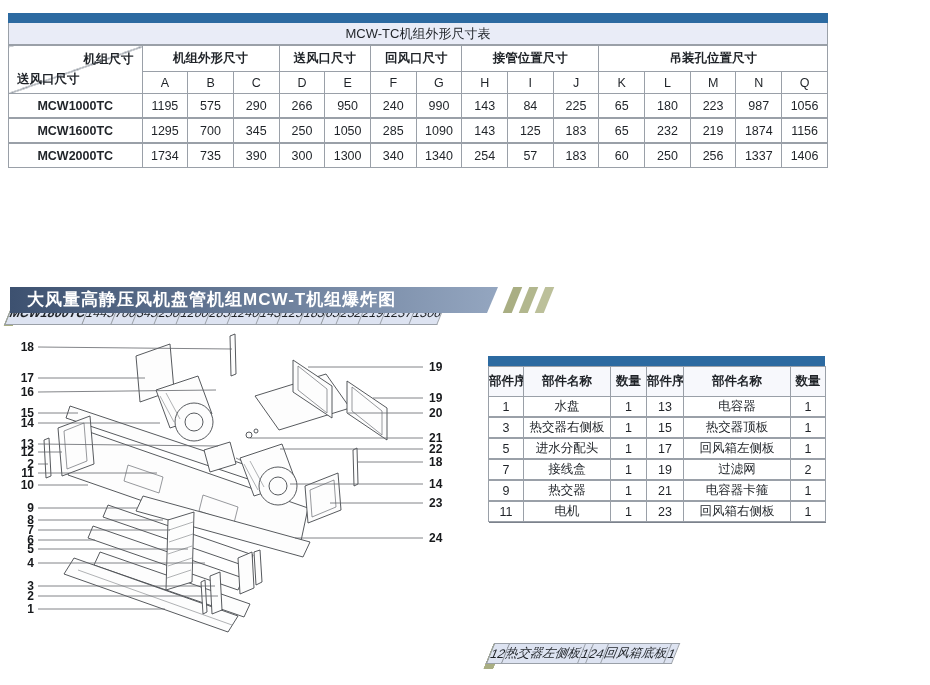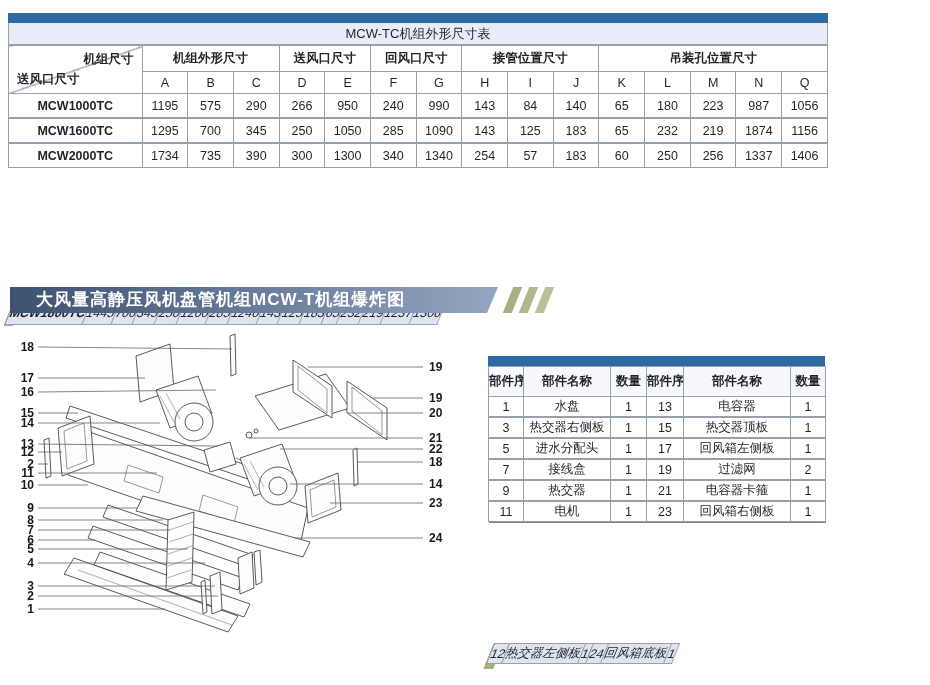--- a/index.html
+++ b/index.html
@@ -41,21 +41,21 @@
         var(--grid-border) calc(50% + 0.7px), transparent calc(50% + 0.7px));
   }
   .corner-tr{position:absolute;right:8px;top:5px;font-size:12.5px;font-weight:bold;}
   .corner-bl{position:absolute;left:8px;bottom:5px;font-size:12.5px;font-weight:bold;}
   
   .banner{
     position:absolute;left:10px;top:287px;width:488px;height:26px;
     background:linear-gradient(90deg,var(--banner-start),var(--banner-end));
     clip-path:polygon(0 0,100% 0,calc(100% - 11px) 100%,0 100%);
     color:#fff;font-size:17px;font-weight:bold;line-height:26px;
-    padding-left:26px;letter-spacing:1px;
+    padding-left:17px;letter-spacing:1px;
   }
   .stripe{
     position:absolute;top:287px;width:9px;height:26px;
     background:var(--stripe-olive);transform:skewX(-22deg);
   }
   .stripe.s1{left:508px;} .stripe.s2{left:524px;background:#b2b78e;} .stripe.s3{left:540px;background:#bcc09a;}
   
   .diagram{position:absolute;left:8px;top:330px;width:470px;height:322px;}
   .diagram svg{width:100%;height:100%;}
   .part{fill:#fdfdfd;stroke:#44474c;stroke-width:0.9;stroke-linejoin:round;}
@@ -129,21 +129,21 @@
           <td class="model">MCW1000TC</td>
           <td>1195</td>
           <td>575</td>
           <td>290</td>
           <td>266</td>
           <td>950</td>
           <td>240</td>
           <td>990</td>
           <td>143</td>
           <td>84</td>
-          <td>140</td>
+          <td>225</td>
           <td>65</td>
           <td>180</td>
           <td>223</td>
           <td>987</td>
           <td>1056</td>
         </tr>
         <tr class="stripe">
           <td class="model">MCW1400TC</td>
           <td>1195</td>
           <td>700</td>

